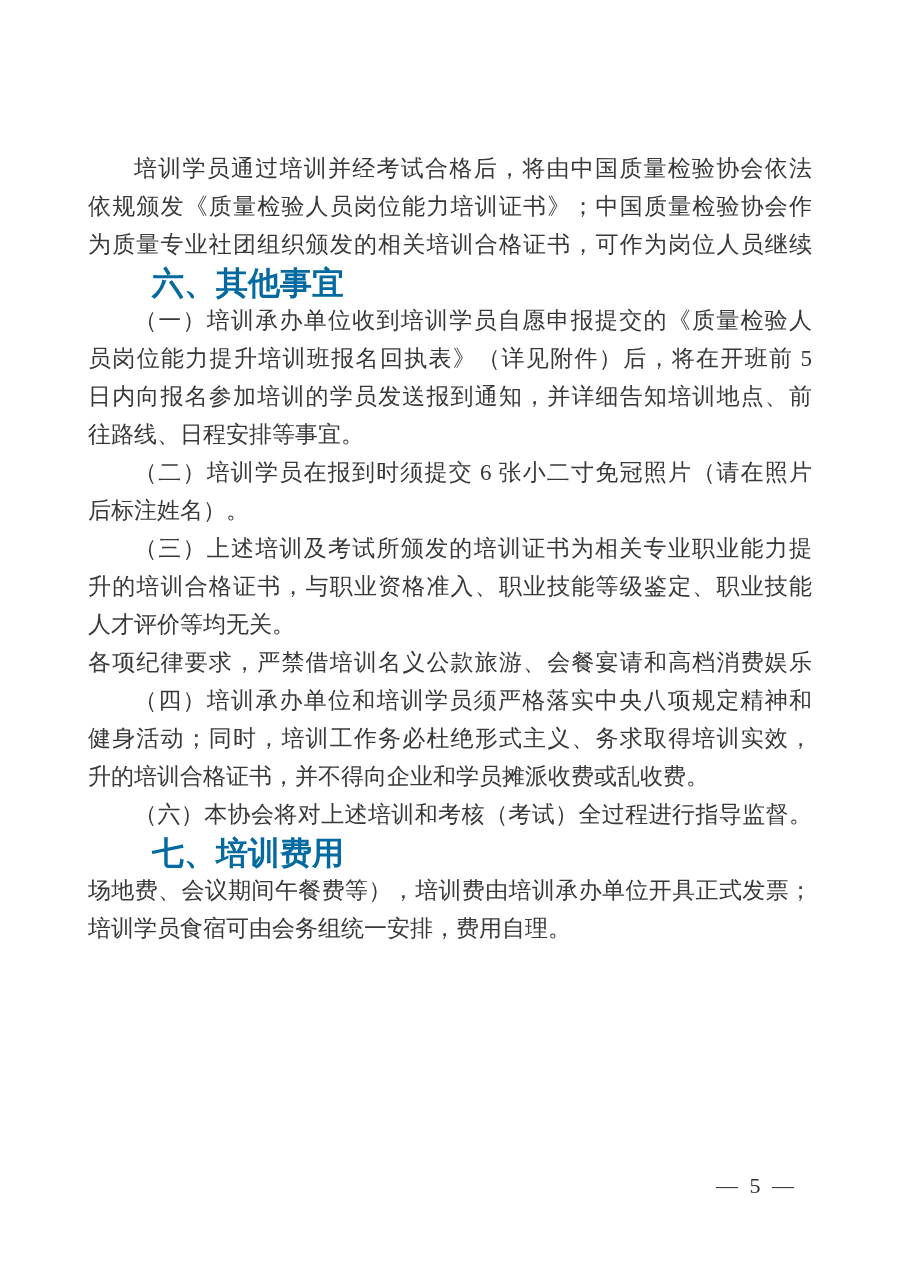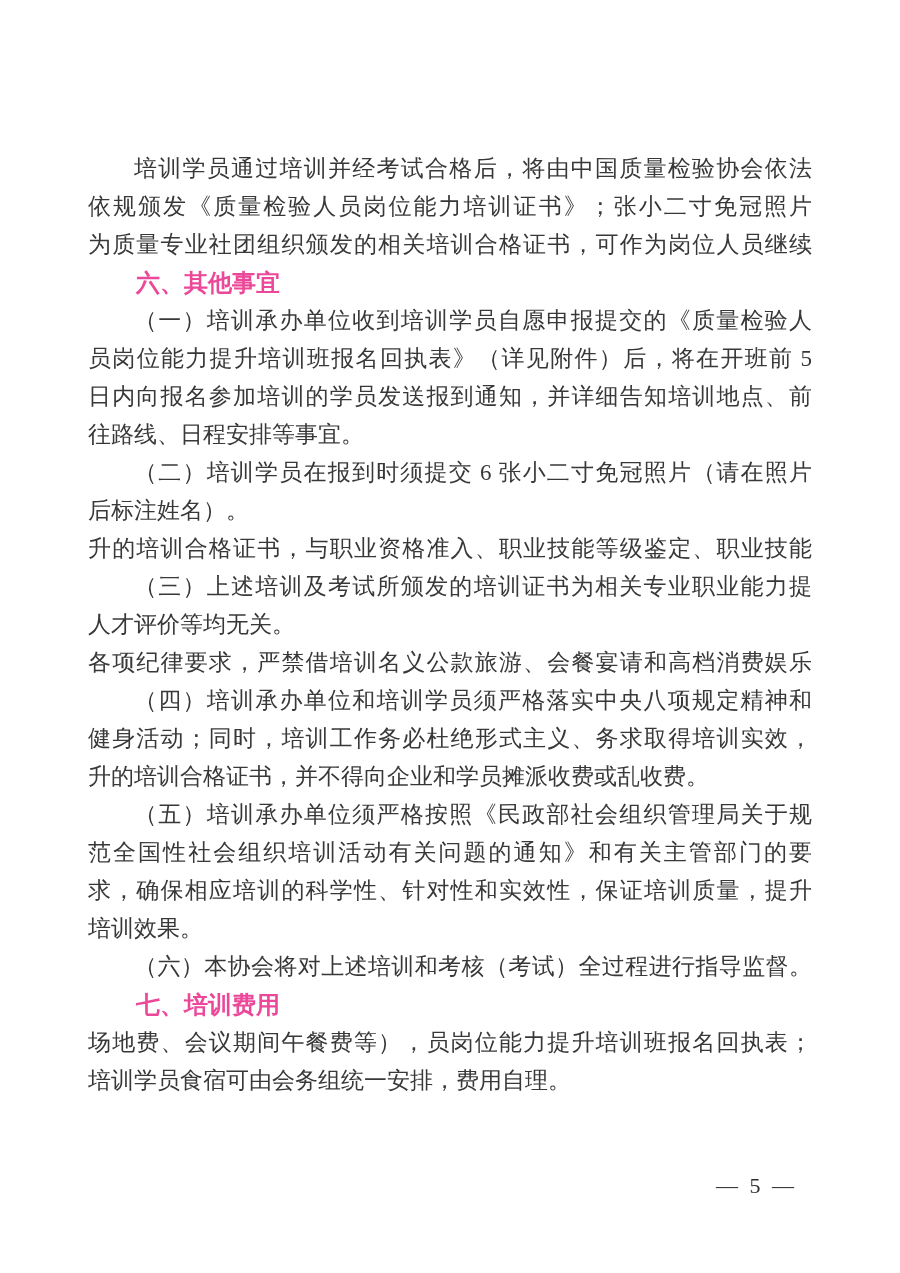--- a/index.html
+++ b/index.html
@@ -37,22 +37,22 @@
   }
   .line.fill {
     text-align-last: justify;
   }
   .line.ind {
     text-indent: 2em;
   }
   .para.heading .line {
     font-family: "Liberation Sans", sans-serif;
     font-weight: 700;
-    font-size: 24px;
-    color: #ec4899;
+    font-size: 32px;
+    color: #0369a1;
     text-align-last: left;
   }
   .page-number {
     position: absolute;
     left: 716px;
     top: 1168px;
     font-size: 22px;
     line-height: 36px;
     letter-spacing: 3px;
     color: #2f2f2f;
@@ -60,58 +60,52 @@
     white-space: pre;
   }
 </style>
 </head>
 <body>
 
 <div class="page">
   <div class="content">
       <div class="para body">
         <div class="line ind fill">培训学员通过培训并经考试合格后，将由中国质量检验协会依法</div>
-        <div class="line fill">依规颁发《质量检验人员岗位能力培训证书》；张小二寸免冠照片</div>
+        <div class="line fill">依规颁发《质量检验人员岗位能力培训证书》；中国质量检验协会作</div>
         <div class="line fill">为质量专业社团组织颁发的相关培训合格证书，可作为岗位人员继续</div>
       </div>
       <div class="para heading">
         <div class="line ind">六、其他事宜</div>
       </div>
       <div class="para body">
         <div class="line ind fill">（一）培训承办单位收到培训学员自愿申报提交的《质量检验人</div>
         <div class="line fill">员岗位能力提升培训班报名回执表》（详见附件）后，将在开班前 5</div>
         <div class="line fill">日内向报名参加培训的学员发送报到通知，并详细告知培训地点、前</div>
         <div class="line">往路线、日程安排等事宜。</div>
       </div>
       <div class="para body">
         <div class="line ind fill">（二）培训学员在报到时须提交 6 张小二寸免冠照片（请在照片</div>
         <div class="line">后标注姓名）。</div>
       </div>
       <div class="para body">
+        <div class="line ind fill">（三）上述培训及考试所颁发的培训证书为相关专业职业能力提</div>
         <div class="line fill">升的培训合格证书，与职业资格准入、职业技能等级鉴定、职业技能</div>
-        <div class="line ind fill">（三）上述培训及考试所颁发的培训证书为相关专业职业能力提</div>
         <div class="line">人才评价等均无关。</div>
       </div>
       <div class="para body">
         <div class="line fill">各项纪律要求，严禁借培训名义公款旅游、会餐宴请和高档消费娱乐</div>
         <div class="line ind fill">（四）培训承办单位和培训学员须严格落实中央八项规定精神和</div>
         <div class="line fill">健身活动；同时，培训工作务必杜绝形式主义、务求取得培训实效，</div>
         <div class="line">升的培训合格证书，并不得向企业和学员摊派收费或乱收费。</div>
       </div>
       <div class="para body">
-        <div class="line ind fill">（五）培训承办单位须严格按照《民政部社会组织管理局关于规</div>
-        <div class="line fill">范全国性社会组织培训活动有关问题的通知》和有关主管部门的要</div>
-        <div class="line fill">求，确保相应培训的科学性、针对性和实效性，保证培训质量，提升</div>
-        <div class="line">培训效果。</div>
-      </div>
-      <div class="para body">
         <div class="line ind fill">（六）本协会将对上述培训和考核（考试）全过程进行指导监督。</div>
       </div>
       <div class="para heading">
         <div class="line ind">七、培训费用</div>
       </div>
       <div class="para body">
-        <div class="line fill">场地费、会议期间午餐费等），员岗位能力提升培训班报名回执表；</div>
+        <div class="line fill">场地费、会议期间午餐费等），培训费由培训承办单位开具正式发票；</div>
         <div class="line">培训学员食宿可由会务组统一安排，费用自理。</div>
       </div>
     </div>
   <div class="page-number">— 5 —</div>
 </div>
 
 </body></html>

